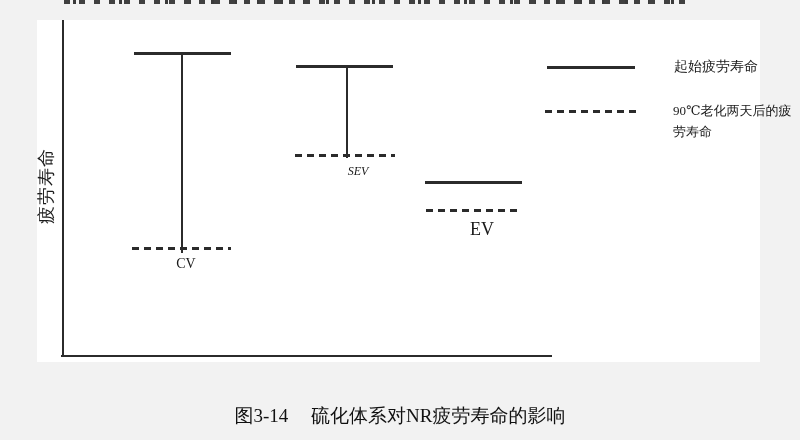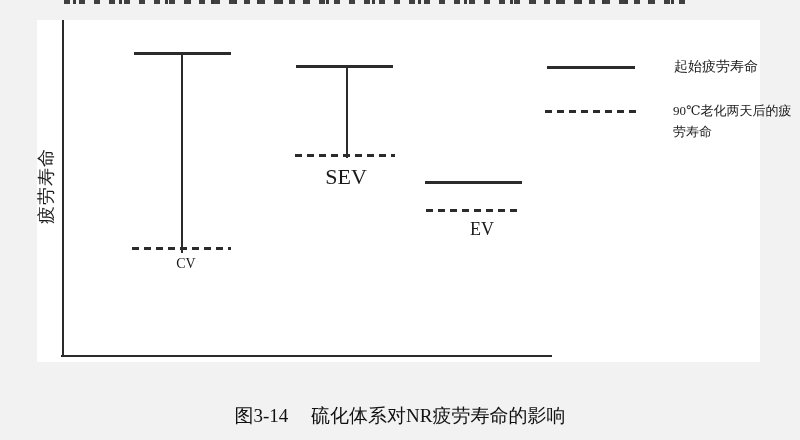--- a/index.html
+++ b/index.html
@@ -47,21 +47,21 @@
   
   .cv-solid{left:134px;top:52px;width:97px;}
   .cv-connector{left:181px;top:52px;height:201px;}
   .cv-dashed{left:132px;top:247px;width:99px;}
   .cv-label{position:absolute;left:156px;top:256px;width:60px;text-align:center;font-size:14px;}
 
   
   .sev-solid{left:296px;top:65px;width:97px;}
   .sev-connector{left:346px;top:65px;height:93px;}
   .sev-dashed{left:295px;top:154px;width:100px;}
-  .sev-label{position:absolute;left:316px;top:164px;width:60px;text-align:center;font-size:22px;}
+  .sev-label{position:absolute;left:328px;top:164px;width:60px;text-align:center;font-size:12px;font-style:italic;}
 
   
   .ev-solid{left:425px;top:181px;width:97px;}
   .ev-dashed{left:426px;top:209px;width:96px;}
   .ev-label{position:absolute;left:452px;top:219px;width:60px;text-align:center;font-size:18px;}
 
   
   .legend-solid-line{left:547px;top:66px;width:88px;}
   .legend-dashed-line{left:545px;top:110px;width:91px;}
   .legend-label-initial{position:absolute;left:674px;top:58px;font-size:14px;white-space:nowrap;}

